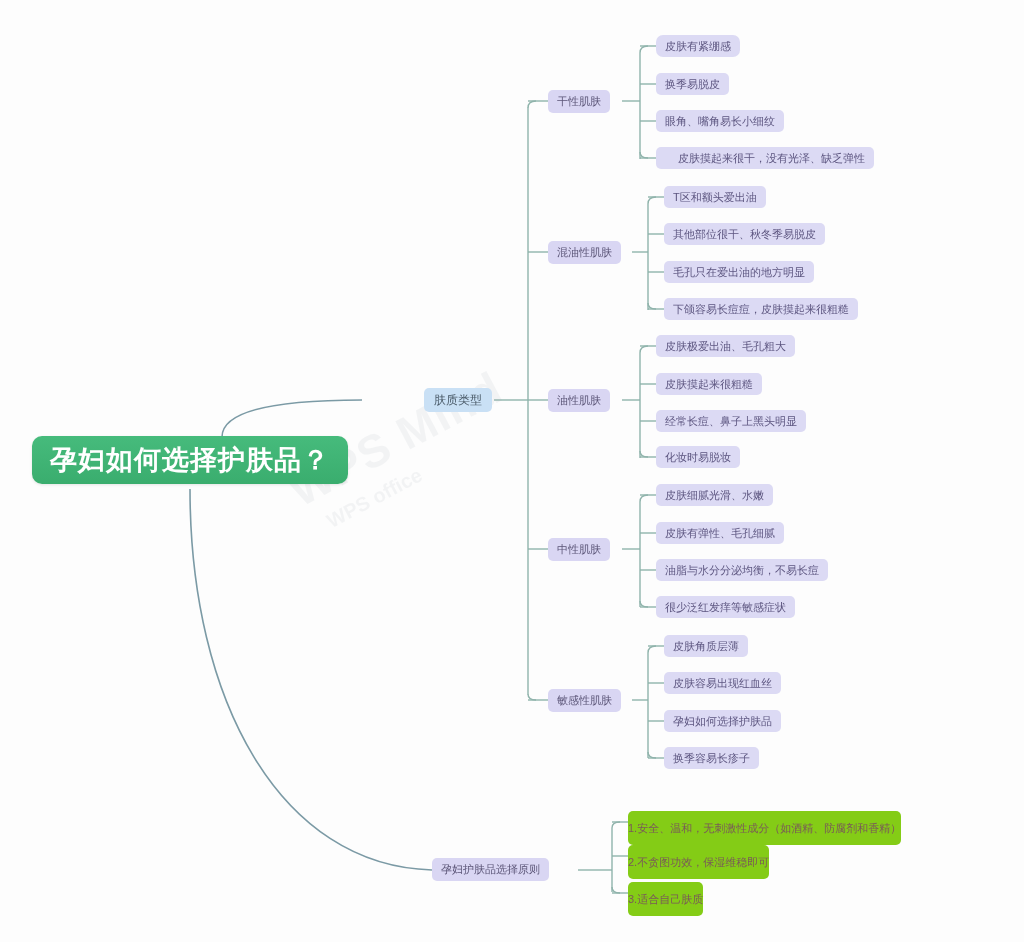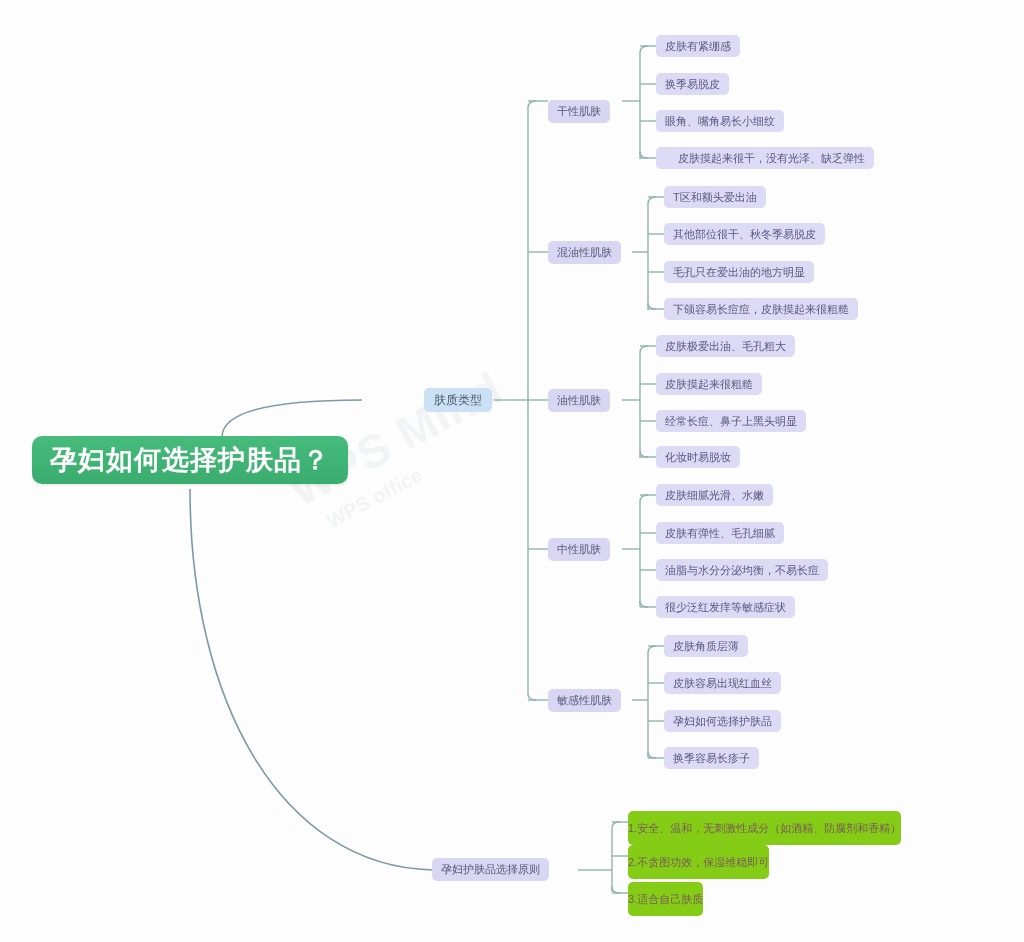--- a/index.html
+++ b/index.html
@@ -197,24 +197,24 @@
   </div>
 
   <div class="node node-root" style="left:32px; top:436px;">
     <span>孕妇如何选择护肤品？</span>
   </div>
 
   <div class="node node-main" style="left:424px; top:388px;">
     <span>肤质类型</span>
   </div>
 
-  <div class="node node-branch" style="left:548px; top:100px;">
+  <div class="node node-branch" style="left:548px; top:90px;">
     <span>干性肌肤</span>
   </div>
-  <div class="node node-leaf" style="left:656px; top:35px;">
+  <div class="node node-leaf" style="left:656px; top:35px;border-radius:7px;">
     <span>皮肤有紧绷感</span>
   </div>
   <div class="node node-leaf" style="left:656px; top:73px;">
     <span>换季易脱皮</span>
   </div>
   <div class="node node-leaf" style="left:656px; top:110px;">
     <span>眼角、嘴角易长小细纹</span>
   </div>
   <div class="node node-leaf" style="left:656px; top:147px;padding-left:22px;">
     <span>皮肤摸起来很干，没有光泽、缺乏弹性</span>

